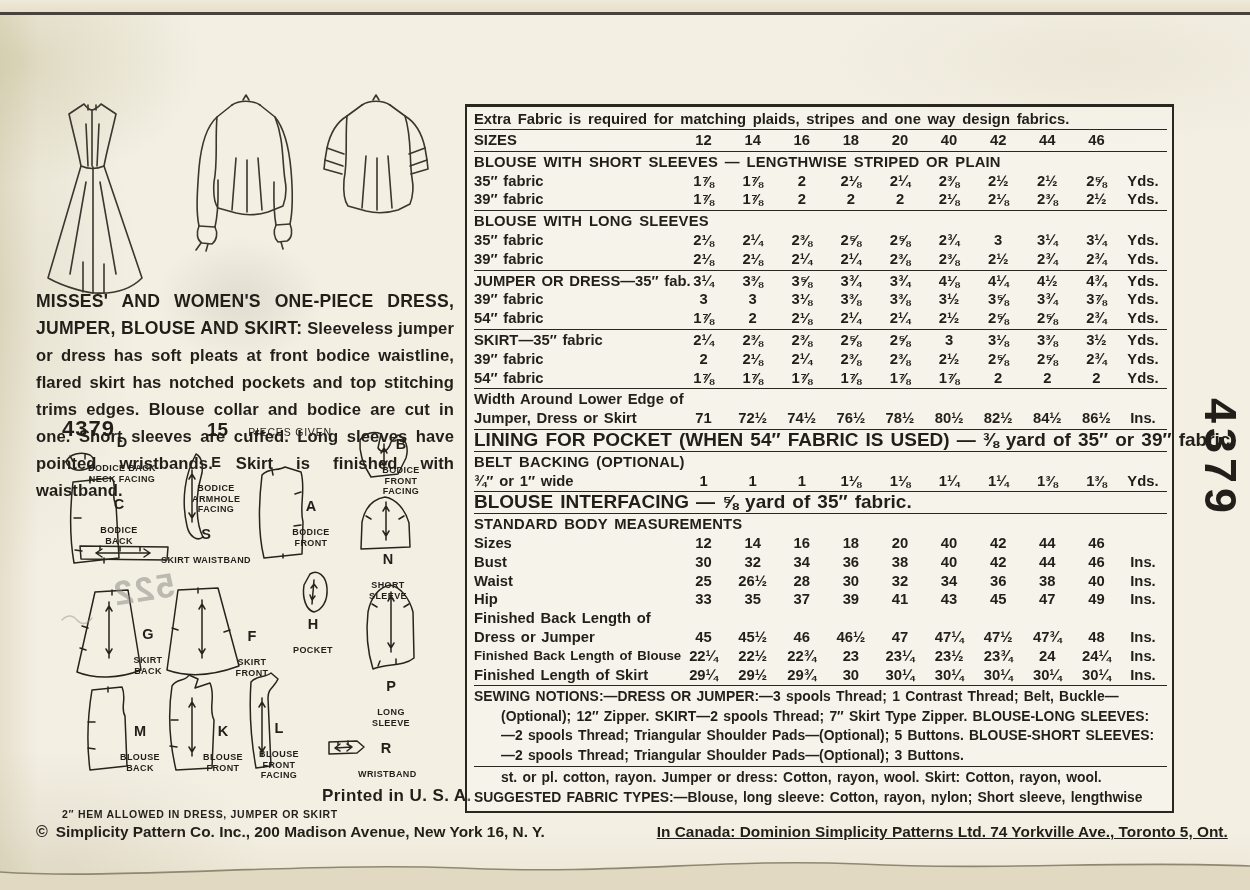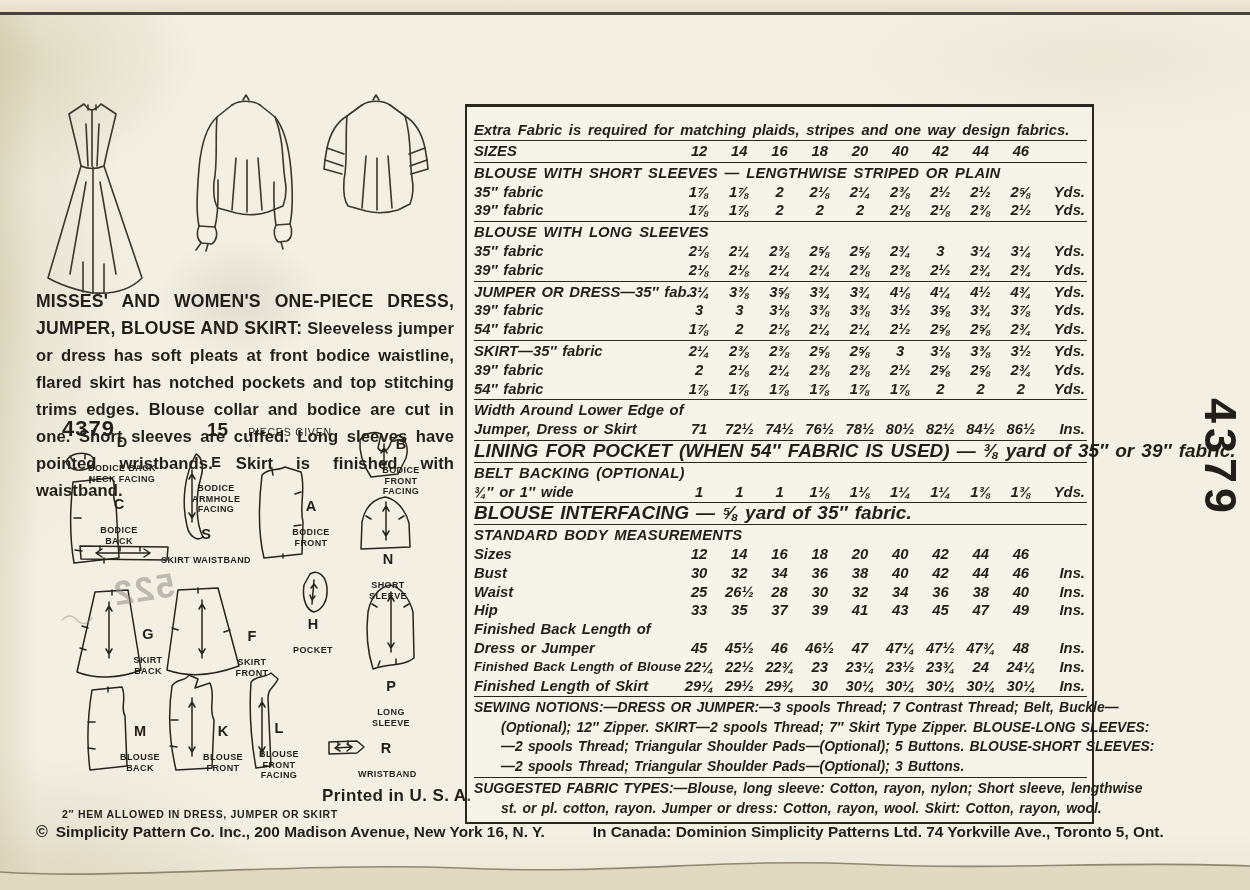--- a/index.html
+++ b/index.html
@@ -43,45 +43,45 @@
   .pieces-given .lbl{font-size:10.5px;font-weight:normal;letter-spacing:.8px;}
   .pieces-svg{position:absolute;left:0;top:430px;}
   .piece-label{position:absolute;text-align:center;line-height:10.5px;}
   .piece-letter{font-size:14.5px;font-weight:bold;display:block;line-height:13px;}
   .piece-name{font-size:9px;font-weight:bold;letter-spacing:.4px;white-space:pre-line;display:block;margin-top:14px;}
   .stamp{position:absolute;left:112px;top:570px;font-size:34px;font-weight:bold;
     color:#8e8e88;opacity:.55;transform:scaleX(-1) rotate(9deg);letter-spacing:2px;}
   .hem-note{position:absolute;left:62px;top:776px;font-size:10.5px;font-weight:bold;letter-spacing:.7px;margin-top:32px;}
   .printed-in{position:absolute;left:322px;top:786px;font-size:17px;font-weight:bold;letter-spacing:.4px;}
   
-  .fab-table{position:absolute;left:465px;top:104px;width:629px;
+  .fab-table{position:absolute;left:465px;top:104px;width:709px;
     border:2px solid var(--rule);border-top-width:3px;
-    padding:13px 5px 3px 7px;background:rgba(255,255,255,.25);font-style:italic;}
+    padding:2px 5px 3px 7px;background:rgba(255,255,255,.25);}
   .t-note{font-size:14.8px;font-weight:bold;word-spacing:2.6px;height:21px;line-height:21px;
     border-bottom:1.6px solid var(--rule);}
   .t-section{border-bottom:1.6px solid var(--rule);padding:1px 0;}
   .t-section:last-child{border-bottom:none;}
   .t-heading{font-size:14.8px;font-weight:bold;letter-spacing:.2px;word-spacing:2.4px;
     height:18.8px;line-height:18.8px;white-space:nowrap;}
   .t-prelabel{font-size:14.8px;font-weight:bold;word-spacing:1.6px;height:18.8px;line-height:18.8px;}
   .t-row{display:grid;grid-template-columns:205px repeat(9,1fr) 46px;
     height:18.8px;line-height:18.8px;font-size:14.8px;font-weight:bold;}
   .t-label{white-space:nowrap;word-spacing:1.6px;overflow:visible;}
   .t-label.tight{font-size:13.2px;}
   .t-val{text-align:center;white-space:nowrap;}
-  .t-unit{text-align:right;padding-right:2px;}
+  .t-unit{text-align:center;padding-right:2px;}
   .t-inline{font-size:19px;font-weight:bold;word-spacing:1.8px;height:18.8px;line-height:18.8px;white-space:nowrap;}
   .t-para{font-size:13.9px;font-weight:bold;height:19.5px;line-height:19.5px;word-spacing:1.4px;white-space:nowrap;}
   .t-para.cont{padding-left:27px;}
   
   .side-number{position:absolute;left:1194px;top:398px;writing-mode:vertical-rl;
     font-size:45px;font-weight:bold;letter-spacing:5px;line-height:52px;}
   .footer-line{position:absolute;left:36px;top:823px;width:1210px;font-size:15.4px;font-weight:bold;white-space:nowrap;}
   .footer-line .c-symbol{font-size:16px;margin-right:8px;}
-  .footer-line .canada{margin-left:48px;}
+  .footer-line .canada{margin-left:112px;text-decoration:underline;}
   svg path,svg line,svg rect{vector-effect:non-scaling-stroke;}
 </style>
 </head>
 <body>
 
 <div class="stain-layer"></div>
 <div class="top-edge"></div>
 
 <svg class="garments-svg" width="470" height="250" viewBox="0 0 470 250" fill="none" stroke="#3a372f" stroke-width="1.6" stroke-linecap="round" stroke-linejoin="round">
   <g>
@@ -559,28 +559,28 @@
           <div class="t-val">30</div>
           <div class="t-val">30¼</div>
           <div class="t-val">30¼</div>
           <div class="t-val">30¼</div>
           <div class="t-val">30¼</div>
           <div class="t-val">30¼</div>
           <div class="t-unit">Ins.</div>
         </div>
       </div>
       <div class="t-section">
-        <div class="t-para">SEWING NOTIONS:—DRESS OR JUMPER:—3 spools Thread; 7 Contrast Thread; Belt, Buckle—</div>
+        <div class="t-para">SEWING NOTIONS:—DRESS OR JUMPER:—3 spools Thread; 1 Contrast Thread; Belt, Buckle—</div>
         <div class="t-para cont">(Optional); 12″ Zipper. SKIRT—2 spools Thread; 7″ Skirt Type Zipper. BLOUSE-LONG SLEEVES:</div>
         <div class="t-para cont">—2 spools Thread; Triangular Shoulder Pads—(Optional); 5 Buttons. BLOUSE-SHORT SLEEVES:</div>
         <div class="t-para cont">—2 spools Thread; Triangular Shoulder Pads—(Optional); 3 Buttons.</div>
       </div>
       <div class="t-section">
+        <div class="t-para cont">st. or pl. cotton, rayon. Jumper or dress: Cotton, rayon, wool. Skirt: Cotton, rayon, wool.</div>
         <div class="t-para">SUGGESTED FABRIC TYPES:—Blouse, long sleeve: Cotton, rayon, nylon; Short sleeve, lengthwise</div>
-        <div class="t-para cont">st. or pl. cotton, rayon. Jumper or dress: Cotton, rayon, wool. Skirt: Cotton, rayon, wool.</div>
       </div>
     </div>
 </div>
 
 <div class="side-number">4379</div>
 
 <div class="footer-line">
   <span class="c-symbol">©</span><span>Simplicity Pattern Co. Inc., 200 Madison Avenue, New York 16, N. Y.</span><span class="canada">In Canada: Dominion Simplicity Patterns Ltd. 74 Yorkville Ave., Toronto 5, Ont.</span>
 </div>
 

